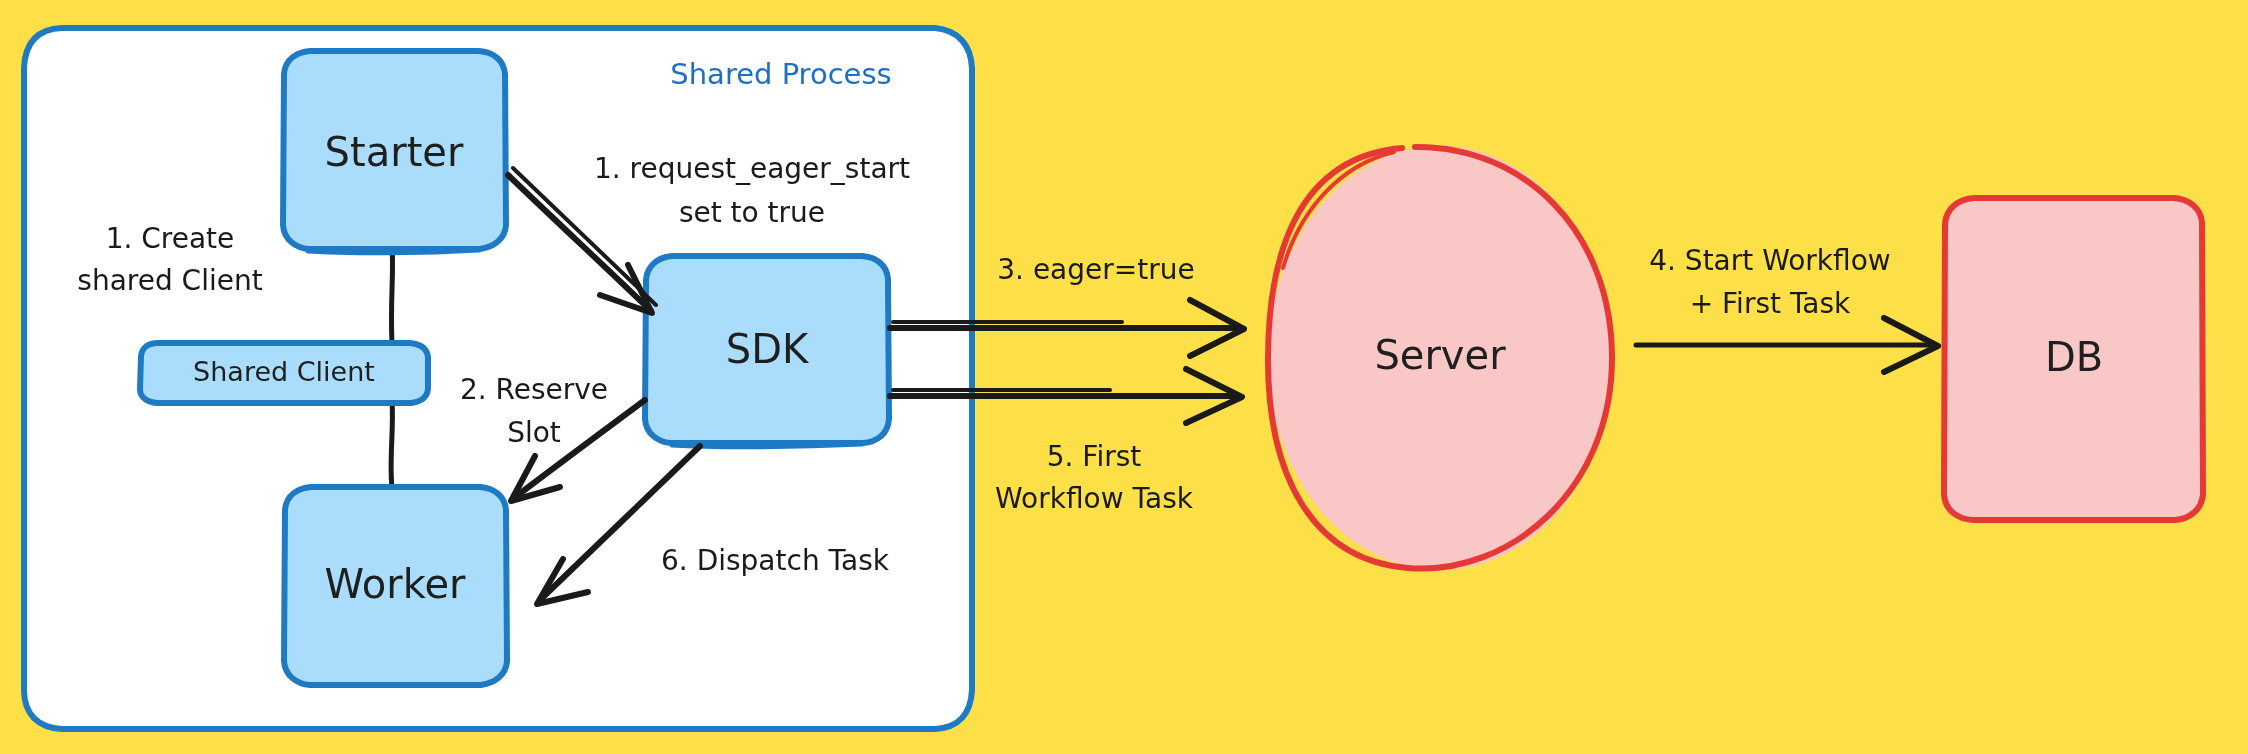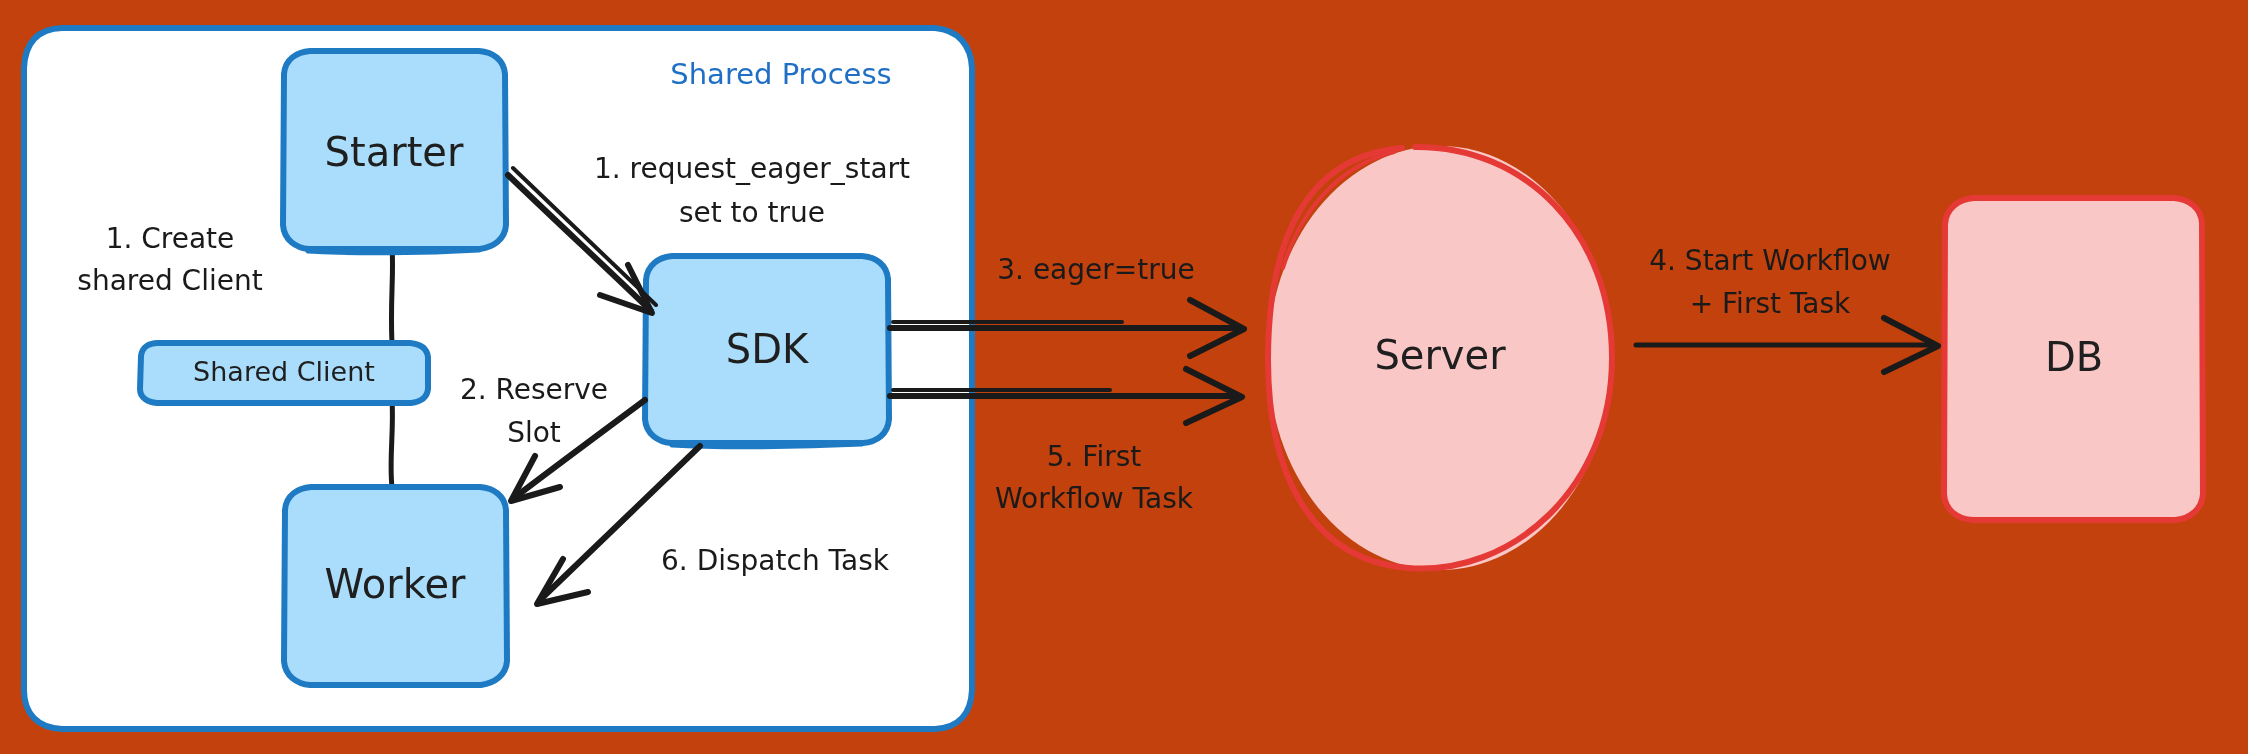--- a/index.html
+++ b/index.html
@@ -7,21 +7,21 @@
     padding: 0;
     background: #ffffff;
   }
   body {
     font-family: "DejaVu Sans", sans-serif;
   }
   #stage {
     position: relative;
     width: 2248px;
     height: 754px;
-    background: #c2410c;
+    background: #fde047;
     overflow: hidden;
   }
   svg#diagram {
     display: block;
     width: 2248px;
     height: 754px;
   }
   .nodeLabel {
     font-family: "DejaVu Sans", sans-serif;
     font-size: 40px;

